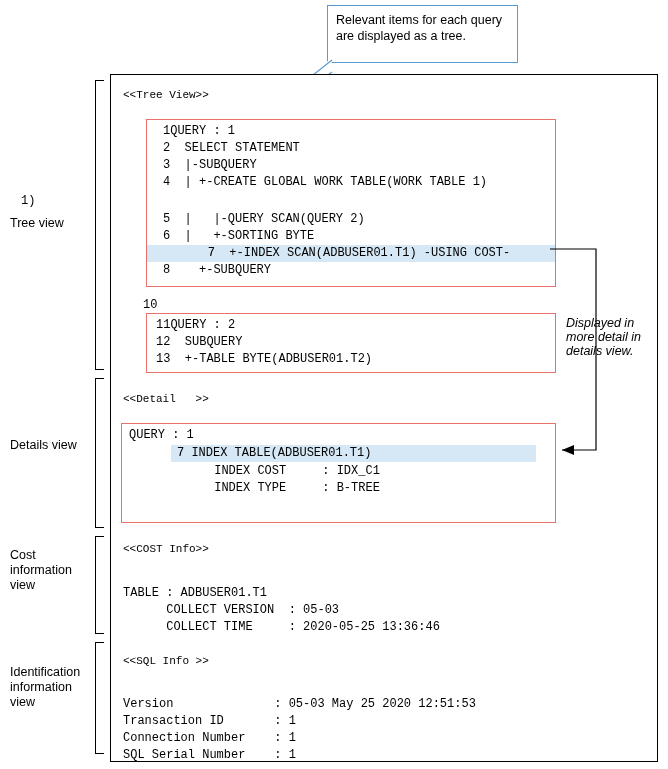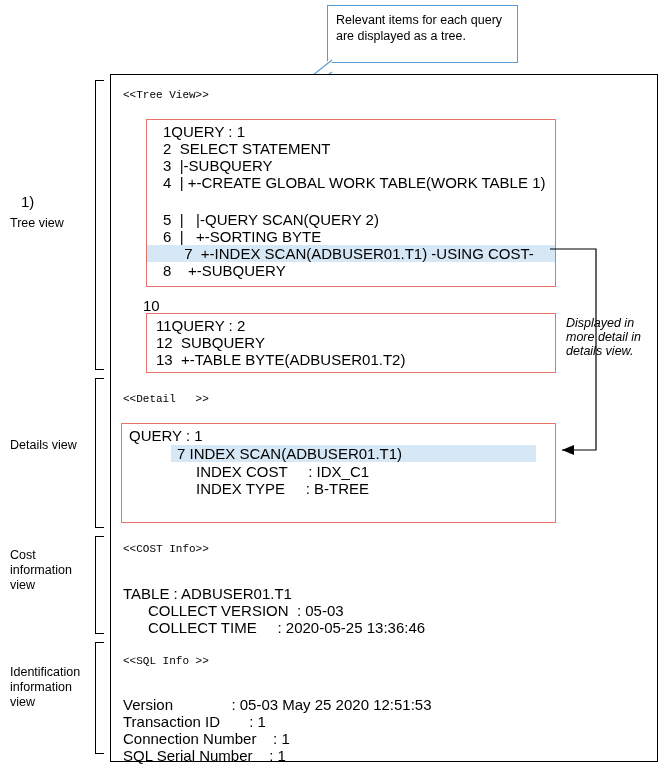--- a/index.html
+++ b/index.html
@@ -79,22 +79,22 @@
   .redbox {
     position: absolute;
     border: 1px solid #e8716a;
     box-sizing: border-box;
     background: transparent;
   }
 
   
   .code {
     position: absolute;
-    font-family: Liberation Sans, sans-serif;
-    font-size: 15px;
+    font-family: Liberation Mono, monospace;
+    font-size: 12px;
     line-height: 17px;
     white-space: pre;
   }
   .hl {
     background: #d6e7f5;
   }
 
   
   #connector {
     position: absolute;
@@ -148,21 +148,21 @@
 
   <div class="redbox" style="left:35px; top:238px; width:410px; height:60px;"></div>
   <div class="code" style="left:45px; top:242px;"><span>11</span><span>QUERY : 2</span></div>
   <div class="code" style="left:45px; top:259px;"><span>12</span><span>  SUBQUERY</span></div>
   <div class="code" style="left:45px; top:276px;"><span>13</span><span>  +-TABLE BYTE(ADBUSER01.T2)</span></div>
 
   <div class="sec-head" style="left:12px; top:318px;">&lt;&lt;Detail   &gt;&gt;</div>
 
   <div class="redbox" style="left:10px; top:348px; width:435px; height:100px;"></div>
   <div class="code" style="left:18px; top:352px;">QUERY : 1</div>
-  <div class="code hl" style="left:60px; top:370px; width:365px; box-sizing:border-box; padding-left:6px;"><span>7</span><span> </span><span>INDEX SCAN(ADBUSER01.T1)</span></div>
+  <div class="code hl" style="left:60px; top:370px; width:365px; box-sizing:border-box; padding-left:6px;"><span>7</span><span> </span><span>INDEX TABLE(ADBUSER01.T1)</span></div>
   <div class="code" style="left:60px; top:388px;">      INDEX COST     : IDX_C1</div>
   <div class="code" style="left:60px; top:405px;">      INDEX TYPE     : B-TREE</div>
 
   <div class="sec-head" style="left:12px; top:468px;">&lt;&lt;COST Info&gt;&gt;</div>
   <div class="code" style="left:12px; top:510px;">TABLE : ADBUSER01.T1</div>
   <div class="code" style="left:12px; top:527px;">      COLLECT VERSION  : 05-03</div>
   <div class="code" style="left:12px; top:544px;">      COLLECT TIME     : 2020-05-25 13:36:46</div>
 
   <div class="sec-head" style="left:12px; top:580px;">&lt;&lt;SQL Info &gt;&gt;</div>
   <div class="code" style="left:12px; top:621px;">Version              : 05-03 May 25 2020 12:51:53</div>

